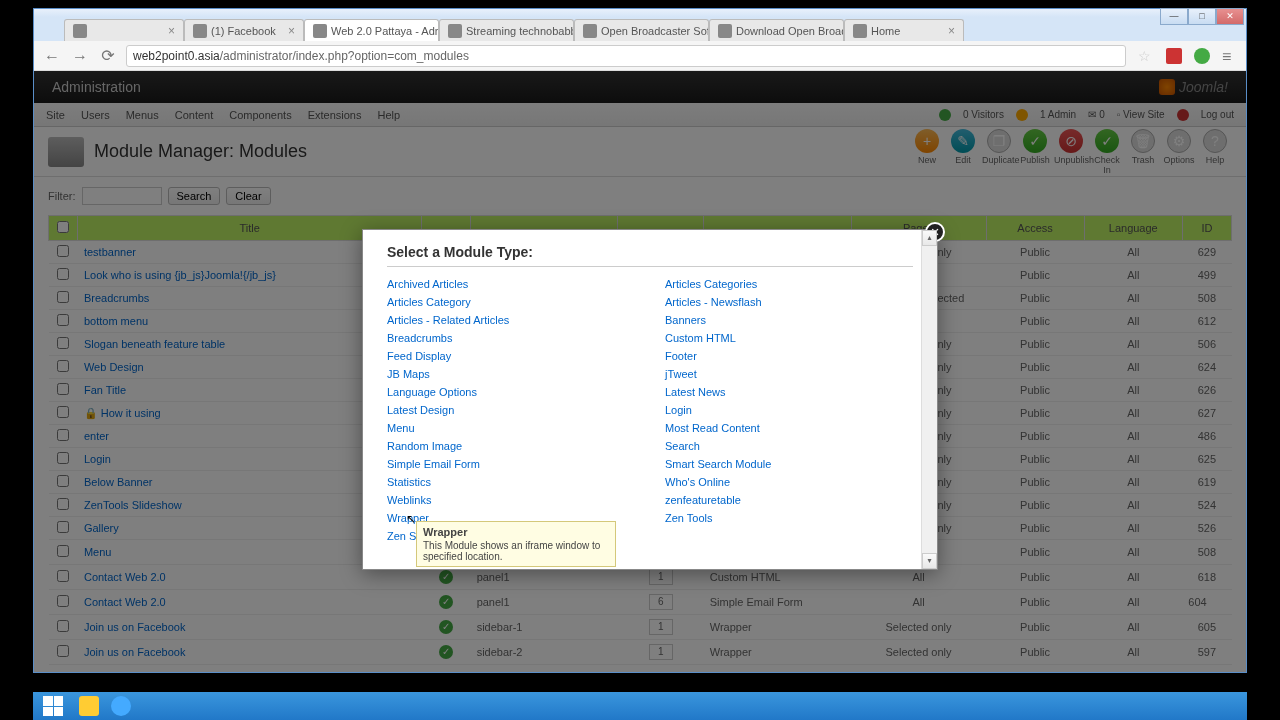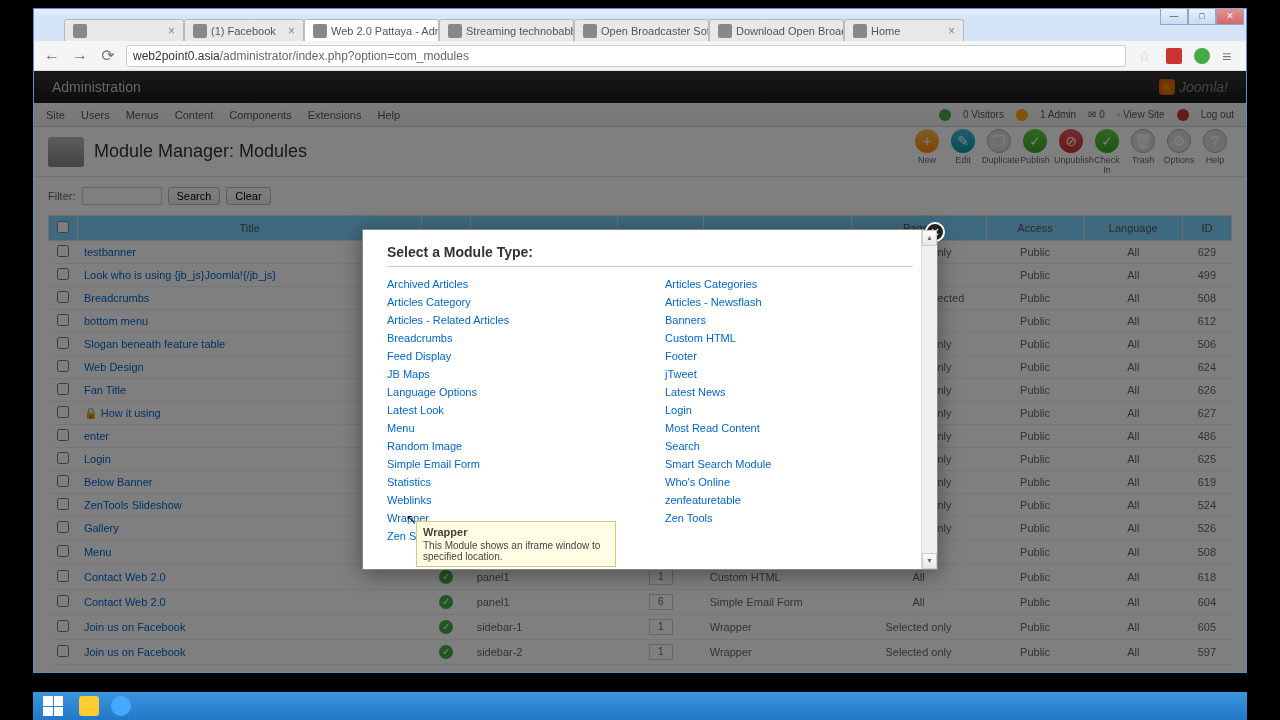--- a/index.html
+++ b/index.html
@@ -45,21 +45,21 @@
 .ti-pub{background:linear-gradient(#6c4,#3a2)}
 .ti-unpub{background:linear-gradient(#e55,#c33)}
 .ti-check{background:linear-gradient(#6c4,#3a2)}
 .ti-trash{background:#ddd;border:1px solid #aaa}
 .ti-opt{background:#ddd;border:1px solid #aaa}
 .ti-help{background:#ddd;border:1px solid #aaa}
 .filter-bar{padding:10px 14px;font-size:11px;color:#666;display:flex;align-items:center;gap:6px}
 .filter-input{width:80px;height:18px;border:1px solid #ccc}
 .filter-btn{padding:2px 8px;font-size:11px;background:linear-gradient(#fff,#eee);border:1px solid #bbb;border-radius:3px}
 .data-table{width:calc(100% - 28px);margin:0 14px;font-size:11px;border-collapse:collapse}
-.data-table th{background:#7dd3fc;border:1px solid #ddd;padding:5px;color:#555;font-weight:normal}
+.data-table th{background:#bef264;border:1px solid #ddd;padding:5px;color:#555;font-weight:normal}
 .data-table td{border-bottom:1px solid #eee;padding:4px 6px;color:#666}
 .data-table td a{color:#06c;text-decoration:none}
 .chk{width:12px;height:12px}
 .pub-icon{width:14px;height:14px;border-radius:50%;background:#4a4;color:#fff;font-size:10px;text-align:center;line-height:14px;display:inline-block}
 .ord-box{width:24px;height:16px;border:1px solid #ccc;text-align:center;font-size:10px;background:#fff;display:inline-block;line-height:14px}
 .overlay{position:absolute;inset:0;background:rgba(0,0,0,0.5)}
 .modal{position:absolute;left:328px;top:158px;width:576px;background:#fff;border:1px solid #888;box-shadow:0 4px 20px rgba(0,0,0,0.4)}
 .modal-close{position:absolute;right:-8px;top:-8px;width:20px;height:20px;border-radius:50%;background:#222;color:#fff;border:2px solid #fff;font-size:11px;text-align:center;line-height:16px;cursor:pointer}
 .modal-inner{padding:14px 24px 24px}
 .modal-title{font-size:14px;font-weight:bold;color:#333;border-bottom:1px solid #ccc;padding-bottom:6px;margin-bottom:8px}
@@ -384,21 +384,21 @@
           <tr>
             <td style="width:20px;text-align:center"><input type="checkbox" class="chk" style=""></td>
             <td style="width:280px"><a>Contact Web 2.0</a></td>
             <td style="width:40px;text-align:center"><span class="pub-icon">✓</span></td>
             <td style="width:120px">panel1</td>
             <td style="width:70px;text-align:center"><span class="ord-box">6</span></td>
             <td style="width:120px">Simple Email Form</td>
             <td style="width:110px;text-align:center">All</td>
             <td style="width:80px;text-align:center">Public</td>
             <td style="width:80px;text-align:center">All</td>
-            <td style="width:40px;text-align:center">604</td>
+            <td style="width:40px;text-align:left">604</td>
           </tr>
           <tr>
             <td style="width:20px;text-align:center"><input type="checkbox" class="chk" style=""></td>
             <td style="width:280px"><a>Join us on Facebook</a></td>
             <td style="width:40px;text-align:center"><span class="pub-icon">✓</span></td>
             <td style="width:120px">sidebar-1</td>
             <td style="width:70px;text-align:center"><span class="ord-box">1</span></td>
             <td style="width:120px">Wrapper</td>
             <td style="width:110px;text-align:center">Selected only</td>
             <td style="width:80px;text-align:center">Public</td>
@@ -431,21 +431,21 @@
         <div class="modal-title">Select a Module Type:</div>
         <div class="module-cols">
           <div class="module-col" id="mod-left">
               <a>Archived Articles</a>
               <a>Articles Category</a>
               <a>Articles - Related Articles</a>
               <a>Breadcrumbs</a>
               <a>Feed Display</a>
               <a>JB Maps</a>
               <a>Language Options</a>
-              <a>Latest Look</a>
+              <a>Latest Design</a>
               <a>Menu</a>
               <a>Random Image</a>
               <a>Simple Email Form</a>
               <a>Statistics</a>
               <a>Weblinks</a>
               <a>Wrapper</a>
               <a>Zen Social</a>
             </div>
           <div class="module-col" id="mod-right">
               <a>Articles Categories</a>

